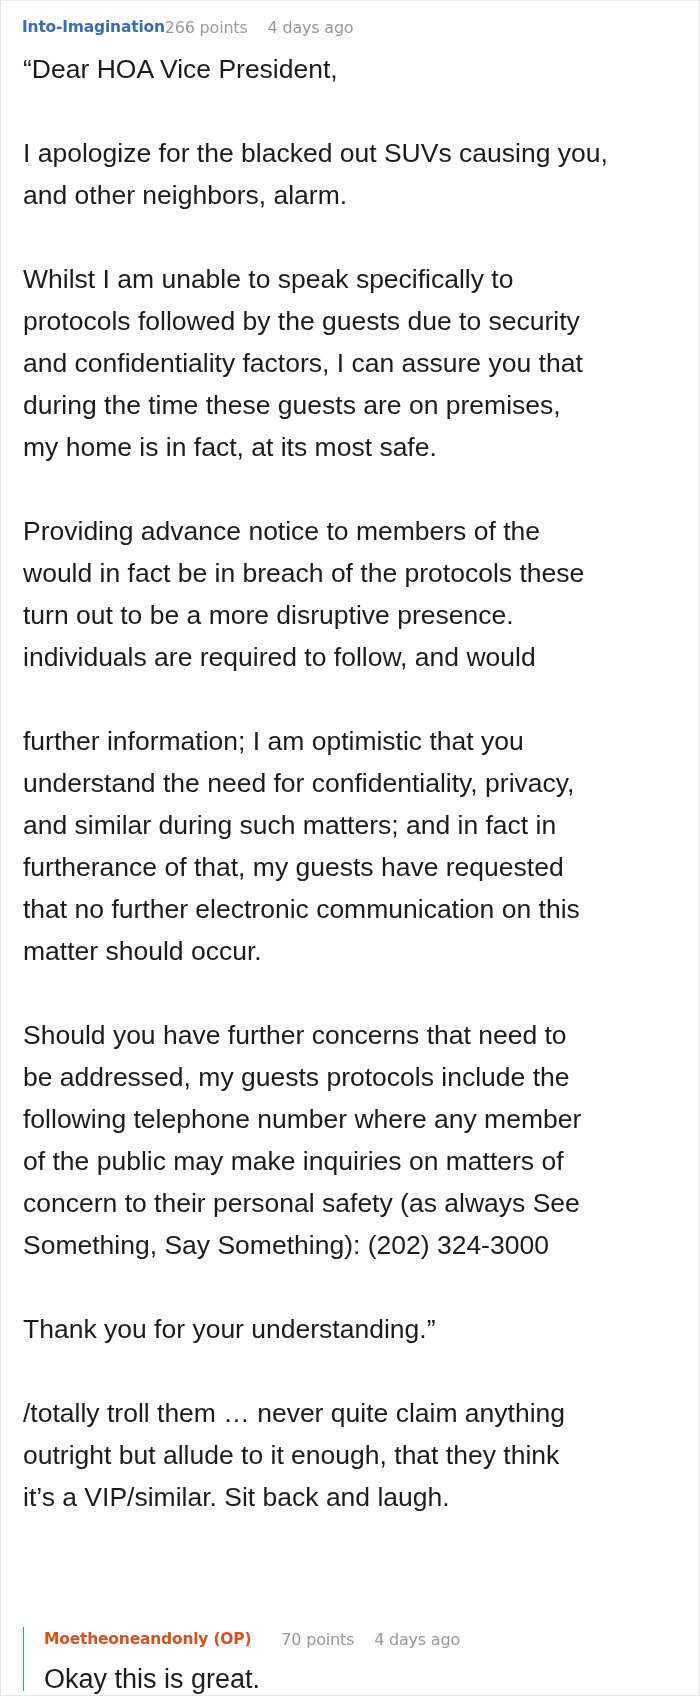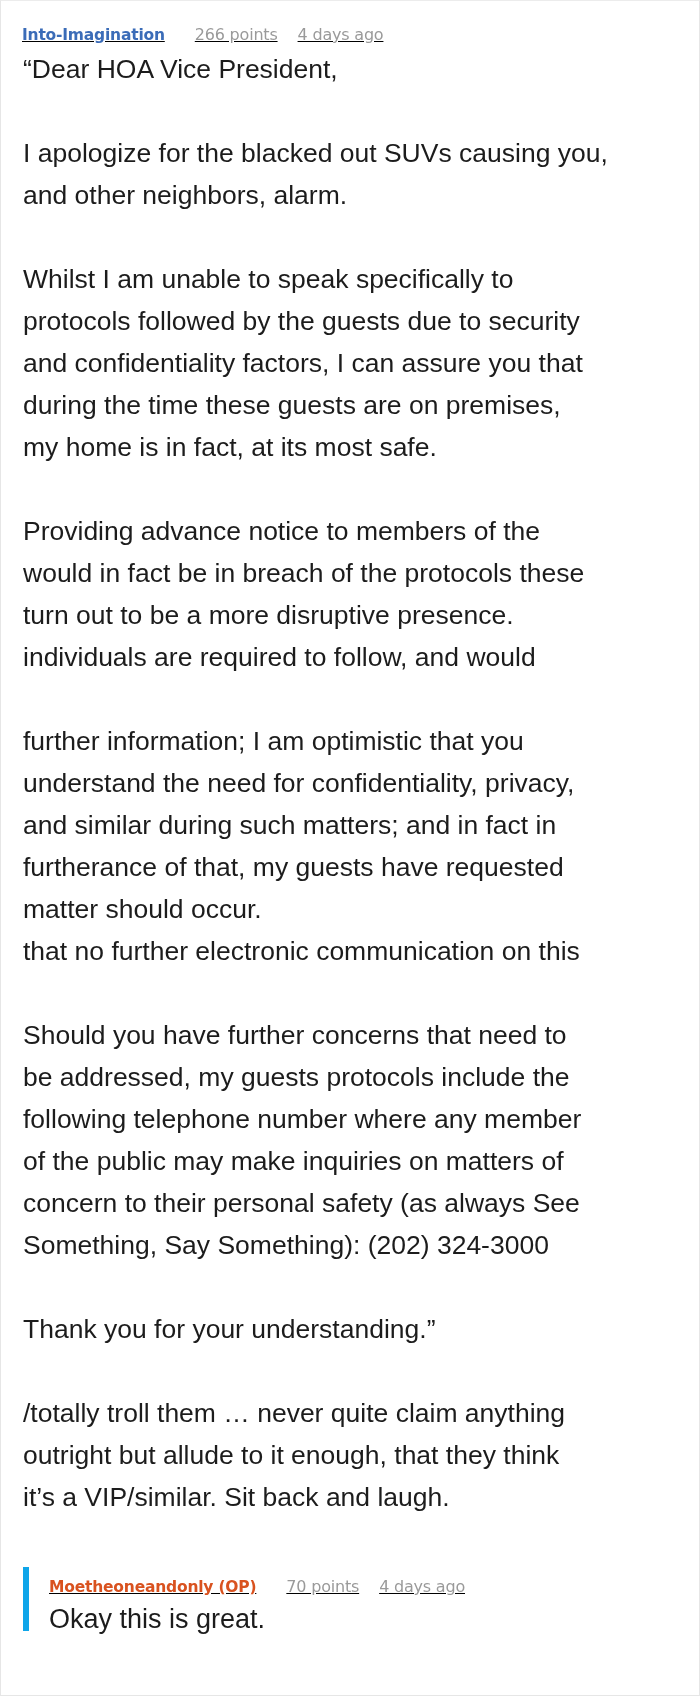--- a/index.html
+++ b/index.html
@@ -13,58 +13,57 @@
       border-top: 1px solid #ececec;
       background: #ffffff;
       font-family: "Liberation Sans", sans-serif;
     }
     .meta {
       position: absolute;
       left: 21px;
       top: 17px;
       height: 26px;
       display: flex;
-      align-items: flex-end;
+      align-items: flex-start;
       white-space: nowrap;
-      text-decoration: underline;
     }
     .username {
       font-family: "DejaVu Sans", sans-serif;
       font-weight: bold;
       font-size: 15.5px;
       color: #3b6cb8;
       text-decoration: none;
       letter-spacing: -0.2px;
     }
     .points, .time {
       font-family: "DejaVu Sans", sans-serif;
       font-size: 16px;
       color: #9a9a9a;
       letter-spacing: -0.2px;
     }
-    .points { margin-left: 30px; }
+    .points { }
     .time { margin-left: 20px; }
     .body {
       position: absolute;
       left: 22px;
       top: 47px;
       width: 660px;
       font-family: "Liberation Sans", sans-serif;
       font-size: 26.5px;
       line-height: 42px;
       color: #1c1c1c;
     }
     .line { display: block; height: 42px; white-space: nowrap; }
     .reply {
       position: absolute;
       left: 22px;
-      top: 1566px;
+      top: 1626px;
       width: 640px;
       height: 64px;
-      border-left: 6px solid #0ea5e9;
+      border-left: 1px solid #0ea5e9;
     }
     .reply .meta {
       left: 20px;
       top: 3px;
     }
     .reply .username { color: #d9521f; }
     .reply .points { margin-left: 30px; }
     .reply .time { margin-left: 20px; }
     .reply-body {
       position: absolute;
@@ -101,22 +100,22 @@
     <span class="line"></span>
     <span class="line">Providing advance notice to members of the</span>
     <span class="line">would in fact be in breach of the protocols these</span>
     <span class="line">turn out to be a more disruptive presence.</span>
     <span class="line">individuals are required to follow, and would</span>
     <span class="line"></span>
     <span class="line">further information; I am optimistic that you</span>
     <span class="line">understand the need for confidentiality, privacy,</span>
     <span class="line">and similar during such matters; and in fact in</span>
     <span class="line">furtherance of that, my guests have requested</span>
+    <span class="line">that no further electronic communication on this</span>
     <span class="line">matter should occur.</span>
-    <span class="line">that no further electronic communication on this</span>
     <span class="line"></span>
     <span class="line">Should you have further concerns that need to</span>
     <span class="line">be addressed, my guests protocols include the</span>
     <span class="line">following telephone number where any member</span>
     <span class="line">of the public may make inquiries on matters of</span>
     <span class="line">concern to their personal safety (as always See</span>
     <span class="line">Something, Say Something): (202) 324-3000</span>
     <span class="line"></span>
     <span class="line">Thank you for your understanding.”</span>
     <span class="line"></span>

